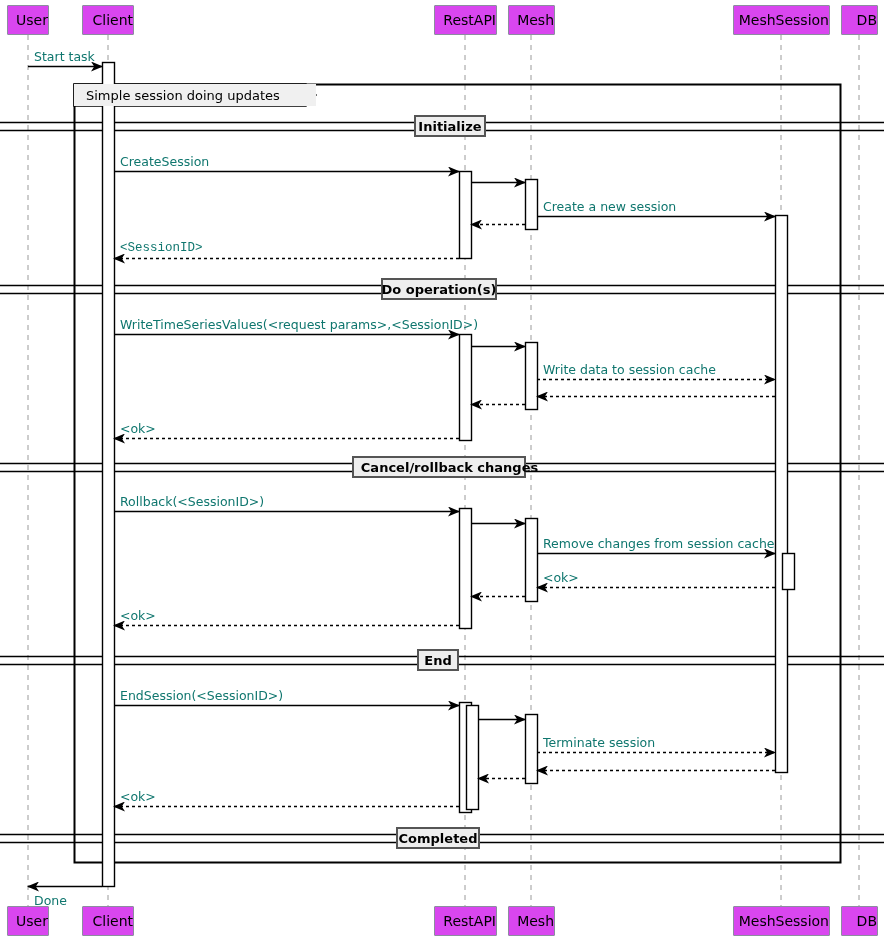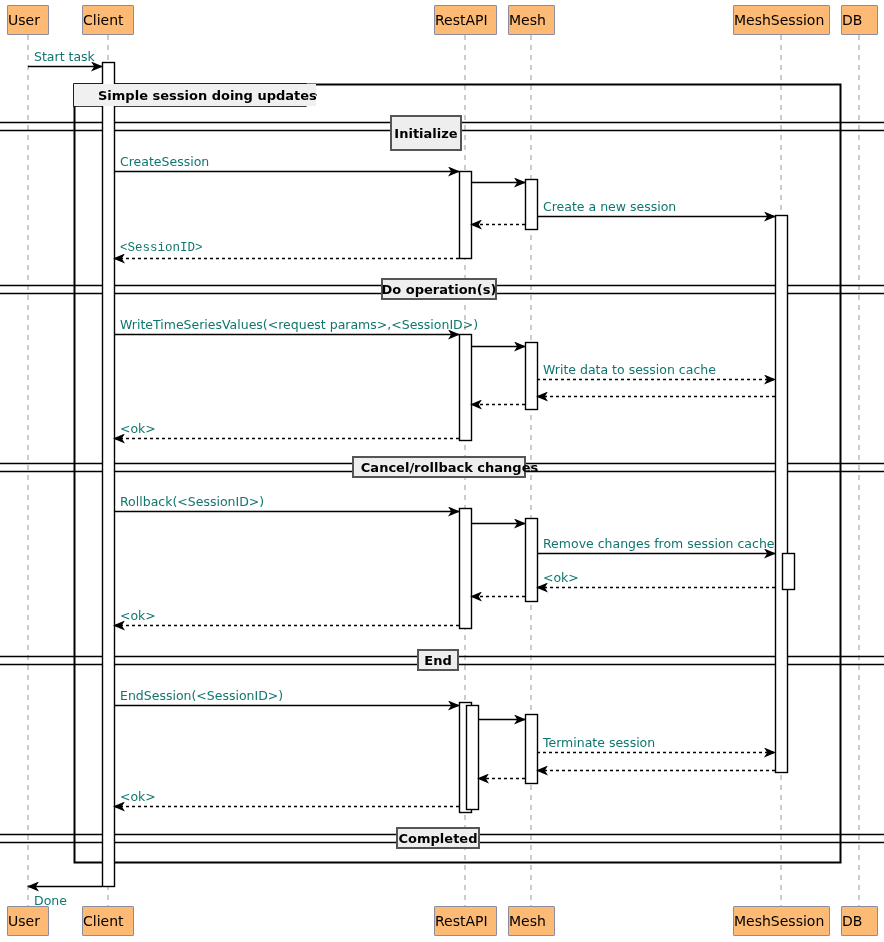--- a/index.html
+++ b/index.html
@@ -2,40 +2,40 @@
 <html><head>
 <meta charset="utf-8">
 <title>UML Sequence Diagram</title>
 <style>
   html,body{margin:0;padding:0;background:#ffffff;}
   body{font-family:"DejaVu Sans","Liberation Sans",sans-serif;}
   #diagram{position:relative;width:884px;height:942px;background:#ffffff;overflow:hidden;}
   #diagram svg{position:absolute;left:0;top:0;}
   .lifeline-box{
     position:absolute;box-sizing:border-box;
-    background:#fdba74;border:1px solid #8c8ca0;
-    display:flex;align-items:center;justify-content:flex-start;
+    background:#d946ef;border:1px solid #8c8ca0;
+    display:flex;align-items:center;justify-content:flex-end;
     font-size:14px;color:#000;border-radius:1px;
     font-family:"DejaVu Sans","Liberation Sans",sans-serif;
     white-space:nowrap;
   }
   .divider-label{
     position:absolute;box-sizing:border-box;
     background:#eeeeee;border:2px solid #555;
     display:flex;align-items:center;justify-content:center;
     font-size:13px;font-weight:bold;color:#000;
     font-family:"DejaVu Sans","Liberation Sans",sans-serif;
     white-space:nowrap;z-index:6;
   }
   .group-title{
     position:absolute;box-sizing:border-box;
     background:#f0f0f0;
     display:flex;align-items:center;
-    padding-left:24px;
-    font-size:13px;font-weight:bold;color:#000;
+    padding-left:12px;
+    font-size:13px;font-weight:normal;color:#000;
     font-family:"DejaVu Sans","Liberation Sans",sans-serif;
     white-space:nowrap;z-index:5;
   }
   .msg-label{
     position:absolute;font-size:12.5px;color:#0f766e;
     font-family:"DejaVu Sans","Liberation Sans",sans-serif;
     white-space:nowrap;z-index:4;background:transparent;
   }
 </style>
 </head>
@@ -156,21 +156,21 @@
         <span>MeshSession</span>
       </div>
       <div class="lifeline-box" style="left: 841px; top: 906px; width: 37px; height: 30px;">
         <span>DB</span>
       </div>
     </div>
   <div id="group-title-host">
       <div class="group-title" style="left: 74px; top: 84px; width: 242px; height: 22px;">Simple session doing updates</div>
     </div>
   <div id="divider-host">
-      <div class="divider-label" style="left: 390px; top: 115px; width: 72px; height: 36px;">Initialize</div>
+      <div class="divider-label" style="left: 414px; top: 115px; width: 72px; height: 22px;">Initialize</div>
       <div class="divider-label" style="left: 381px; top: 278px; width: 116px; height: 22px;">Do operation(s)</div>
       <div class="divider-label" style="left: 352px; top: 456px; width: 174px; height: 22px; padding-left: 21px;">Cancel/rollback changes</div>
       <div class="divider-label" style="left: 417px; top: 649px; width: 42px; height: 22px;">End</div>
       <div class="divider-label" style="left: 396px; top: 827px; width: 84px; height: 22px;">Completed</div>
     </div>
   <div id="label-host">
       <div class="msg-label" style="left: 34px; top: 49px;">Start task</div>
       <div class="msg-label" style="left: 120px; top: 154px;">CreateSession</div>
       <div class="msg-label" style="left: 543px; top: 199px;">Create a new session</div>
       <div class="msg-label" style="left: 120px; top: 241px; font-family: Liberation Mono, monospace;">&lt;SessionID&gt;</div>

